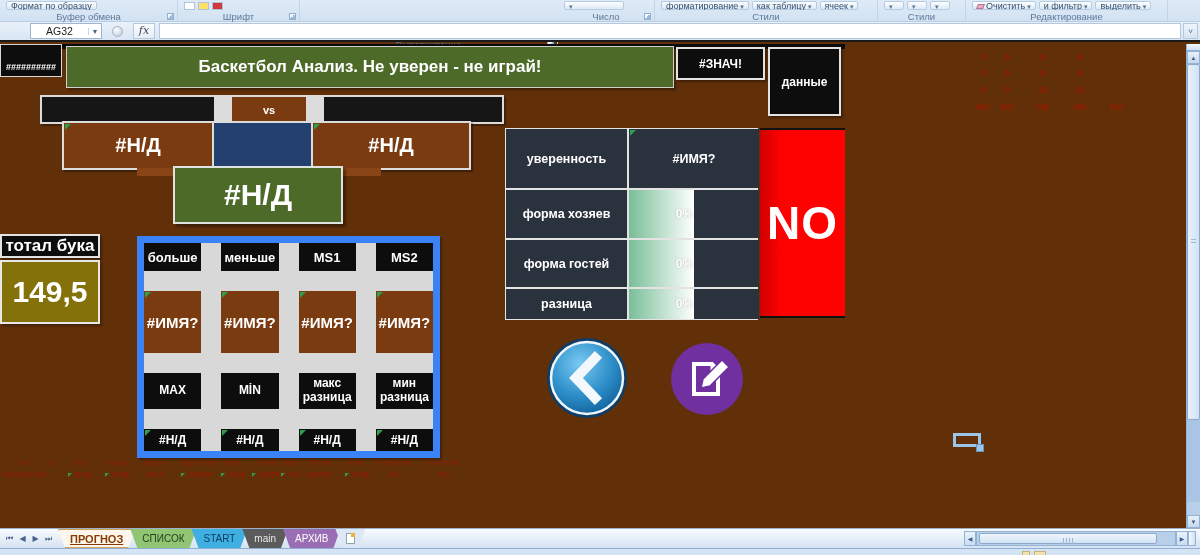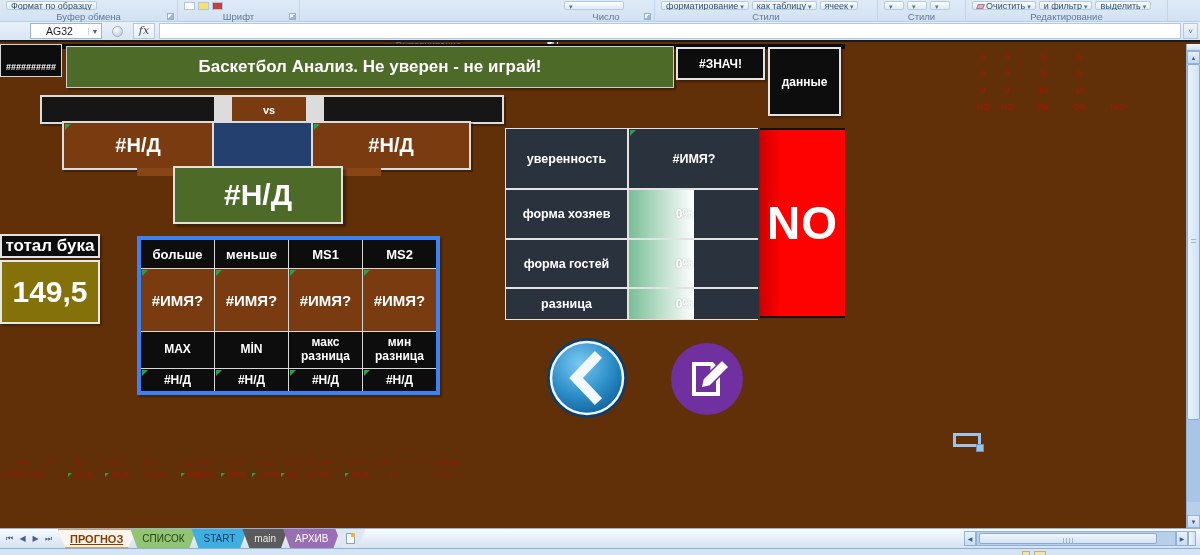--- a/index.html
+++ b/index.html
@@ -61,22 +61,22 @@
   .nd-brown { background:#7b3b10; } .nd-blue { background:#24406e; }
   .strip { position:absolute; left:137px; top:124px; width:244px; height:8px; background:#8a4517; }
   .result { left:173px; top:122px; width:170px; height:58px; background:#4d6a28; border:2px solid #dfe3df;
     font-size:30px; box-shadow:3px 3px 2px rgba(0,0,0,.35); }
 
   .total-h { left:0; top:190px; width:100px; height:24px; font-size:17px; }
   .total-v { left:0; top:216px; width:100px; height:64px; background:#857109; border:2px solid #e8e8e8;
     font-size:30px; box-shadow:2px 2px 2px rgba(0,0,0,.3); }
 
   .odds { position:absolute; left:137px; top:192px; width:303px; display:grid;
-    grid-template-columns:repeat(4,1fr); grid-template-rows:28px 62px 36px 22px; gap:1px;
-    background:#d8d8d8; border:4px solid #3b82f6; box-shadow:2px 2px 2px rgba(0,0,0,.3); }
+    grid-template-columns:repeat(4,1fr); grid-template-rows:28px 62px 36px 22px; gap:20px;
+    background:#d8d8d8; border:7px solid #3b82f6; box-shadow:2px 2px 2px rgba(0,0,0,.3); }
   .odds .cell { display:flex; align-items:center; justify-content:center; text-align:center;
     color:#fff; font-weight:bold; position:relative; }
   .odds .hd { background:#0d0d0d; font-size:13px; }
   .odds .val { background:#7b3b10; font-size:15px; }
   .odds .lb { background:#0d0d0d; font-size:12px; line-height:1.15; }
   .odds .nd { background:#0d0d0d; font-size:12px; }
 
   .stats-h { left:505px; top:49px; width:253px; height:25px; background:linear-gradient(180deg,#4a7fae,#2d5a88);
     border:2px solid #e8e8e8; font-size:13px; box-shadow:2px 2px 2px rgba(0,0,0,.4); cursor:pointer; }
   .stats { position:absolute; left:505px; top:84px; width:253px; display:grid;

